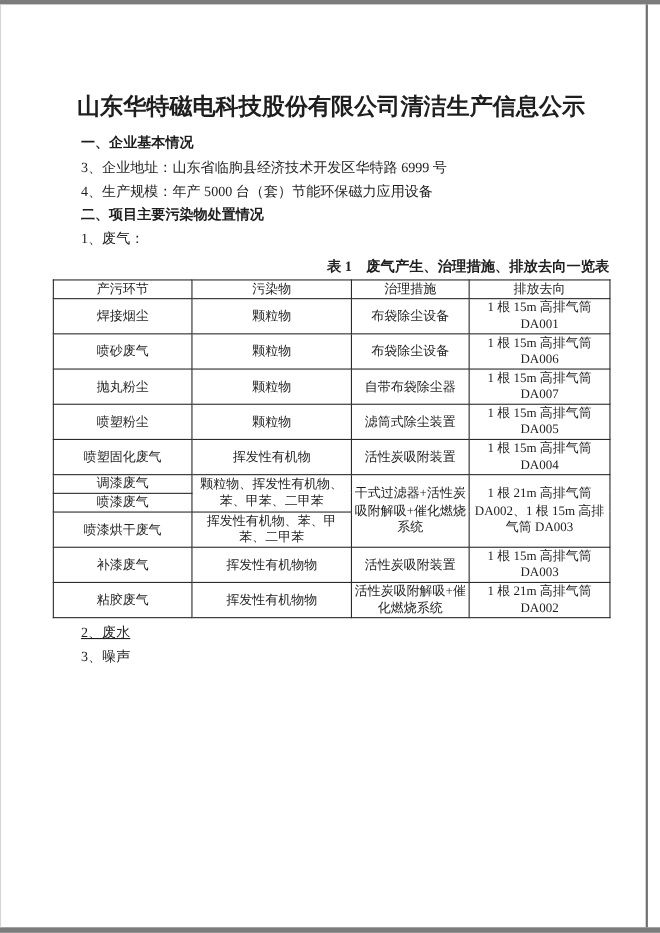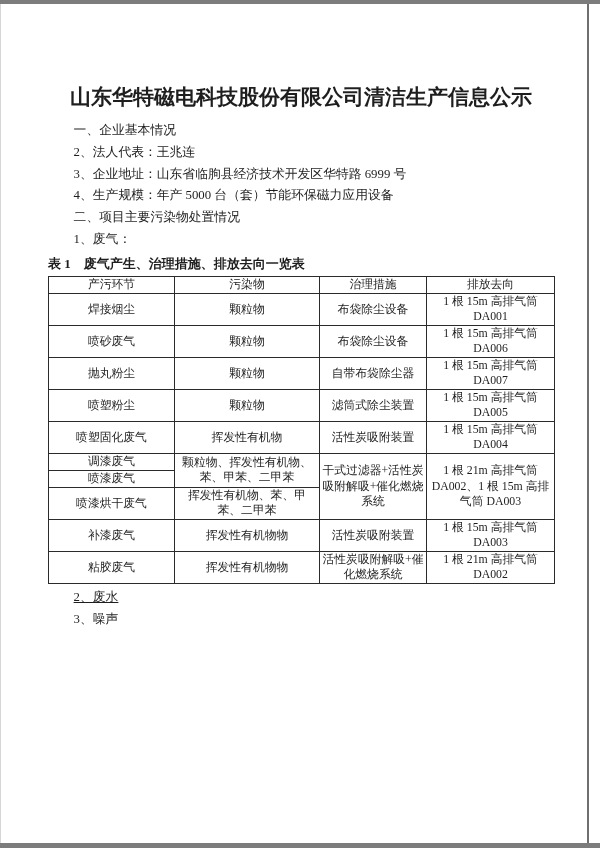--- a/index.html
+++ b/index.html
@@ -14,46 +14,45 @@
 
   .doc {
     position:absolute; left:48px; top:0; width:506px; padding-top:86px;
     font-size:12.8px; line-height:21.8px; text-align:justify;
   }
   .title {
     font-size:21px; font-weight:bold; text-align:center; text-indent:0;
     line-height:22px; margin:0 0 12px 0;
   }
   .para { margin:0; text-indent:2em; }
-  .h2   { margin:0; font-weight:normal; text-indent:2em; }
+  .h2   { margin:0; font-weight:bold; text-indent:2em; }
   .item { margin:0; text-indent:2em; }
   .gap-top { margin-top:3px;text-decoration:underline; }
 
   .caption {
-    font-weight:bold; text-align:left; text-indent:0;
+    font-weight:bold; text-align:right; text-indent:0;
     font-size:13px; line-height:22px; margin-top:2px;
   }
   table {
     border-collapse:collapse; width:506px; table-layout:fixed;
     font-size:11.8px; line-height:15.5px; text-align:center; margin-top:1px;
   }
   th, td {
     border:1px solid #2b2b2b; padding:0 2px; font-weight:normal;
     height:16px; vertical-align:middle; overflow:hidden;
   }
 </style>
 </head>
 <body>
 
 <div class="doc">
   <div class="title">山东华特磁电科技股份有限公司清洁生产信息公示</div>
 
 
   <div class="h2">一、企业基本情况</div>
-  <div class="item">2、法人代表：王兆连</div>
   <div class="item">3、企业地址：山东省临朐县经济技术开发区华特路 6999 号</div>
   <div class="item">4、生产规模：年产 5000 台（套）节能环保磁力应用设备</div>
 
   <div class="h2">二、项目主要污染物处置情况</div>
   <div class="item">1、废气：</div>
 
   <div class="caption">表 1　废气产生、治理措施、排放去向一览表</div>
 
   <table>
     <colgroup>

